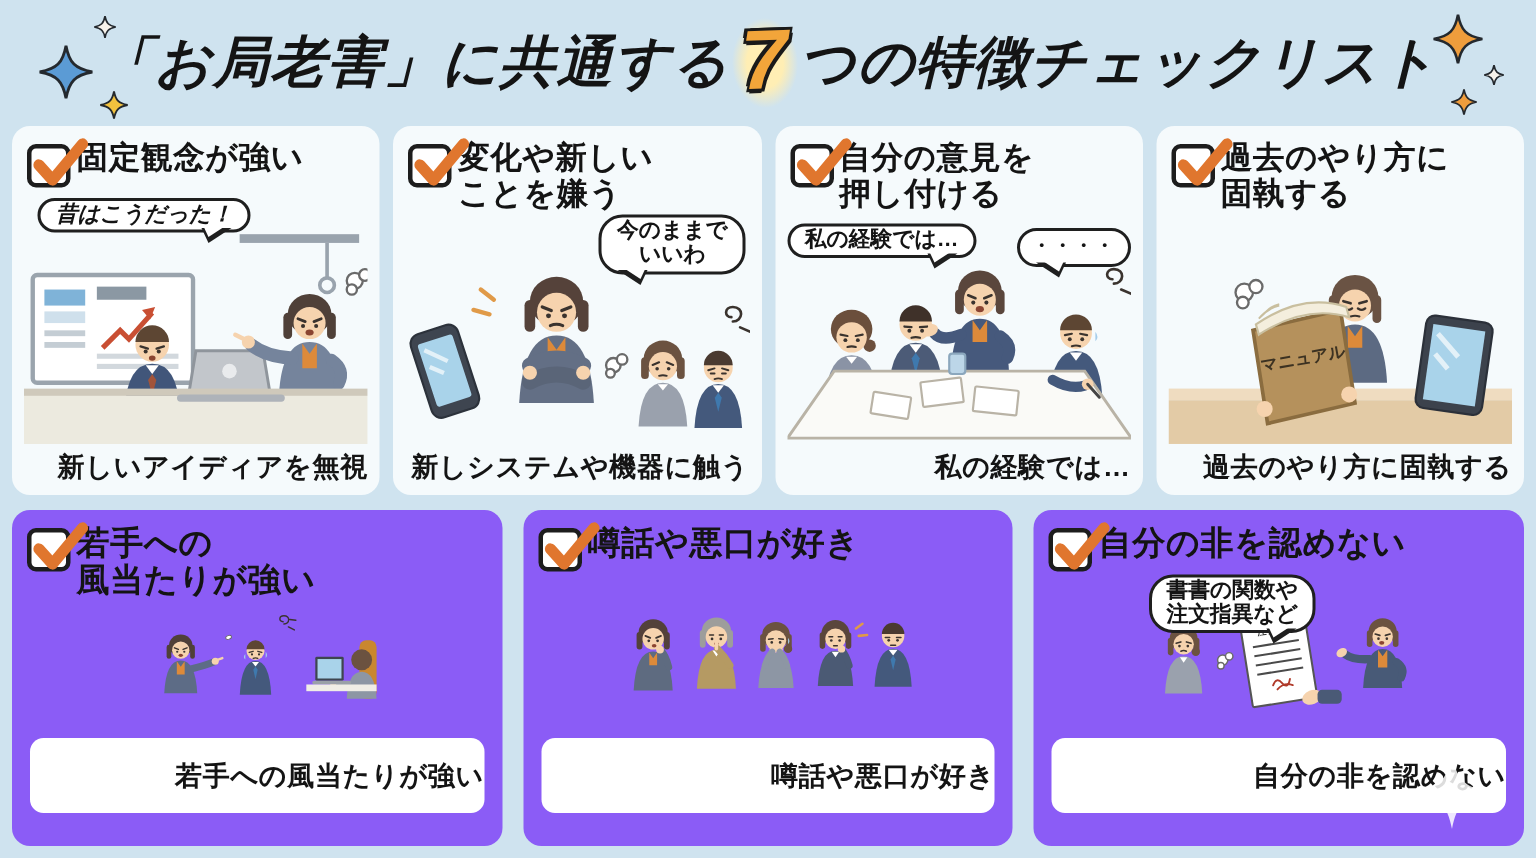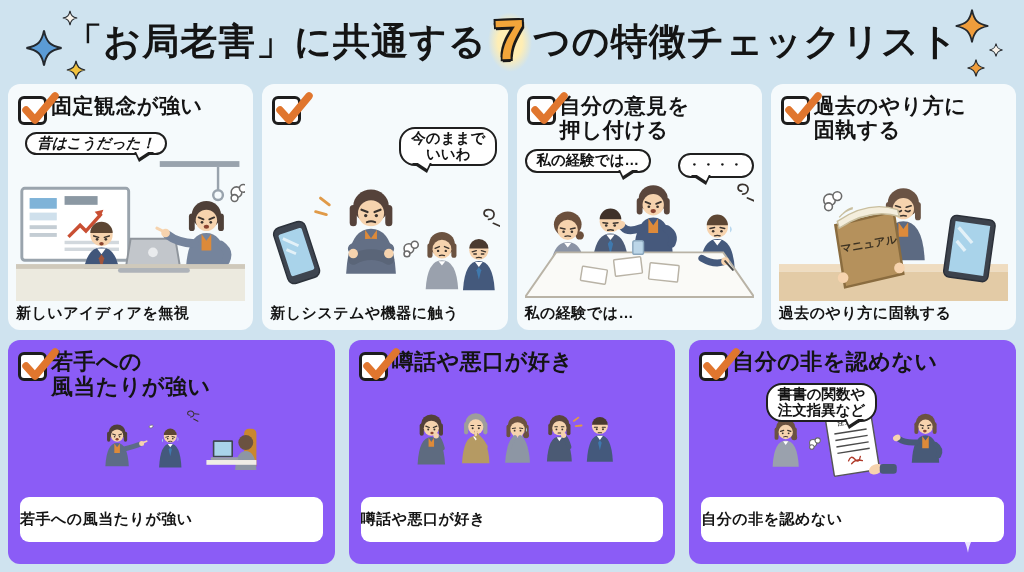--- a/index.html
+++ b/index.html
@@ -6,21 +6,21 @@
   html,body { width:1024px; height:572px; }
   body {
     background:#cfe3ef;
     font-family:"Liberation Sans","DejaVu Sans",sans-serif;
     color:#141414;
     overflow:hidden;
     position:relative;
   }
   
   .title-bar { height:84px; position:relative; display:flex; align-items:center; justify-content:center; }
-  .title-bar h1 { font-size:37px; font-weight:900; letter-spacing:1px; display:flex; align-items:center; white-space:nowrap; }
+  .title-bar h1 { font-size:37px; font-weight:900; letter-spacing:1px; display:flex; align-items:center; white-space:nowrap;font-style:italic; }
   .seven {
     display:inline-block; font-size:56px; line-height:.85; font-weight:900;
     color:#f2a53a; padding:4px 6px 8px; margin:0 1px; transform:rotate(-2deg);
     background:radial-gradient(closest-side,#ffeeb4 55%,rgba(255,238,180,0) 100%);
     text-shadow:-2px -2px 0 #1a1a1a, 2px -2px 0 #1a1a1a, -2px 2px 0 #1a1a1a, 2px 2px 0 #1a1a1a, 0 3px 0 #1a1a1a;
   }
   .sparkles { position:absolute; }
   .sparkles.left { left:14px; top:4px; }
   .sparkles.right { right:6px; top:2px; }
   .sparkle-br { position:absolute; left:938px; top:498px; }
@@ -44,21 +44,21 @@
     padding:1px 10px 2px; font-weight:900; font-size:14.5px; line-height:1.12; text-align:center; white-space:nowrap;
   }
   .bubble::before { content:""; position:absolute; width:0; height:0; border:10px solid transparent; border-top-color:#1f1f1f; }
   .bubble::after  { content:""; position:absolute; width:0; height:0; border:7px solid transparent; border-top-color:#fff; }
   .tail-br::before { bottom:-19px; right:16px; transform:skewX(-28deg); }
   .tail-br::after  { bottom:-12px; right:19px; transform:skewX(-28deg); }
   .tail-bl::before { bottom:-19px; left:16px; transform:skewX(28deg); }
   .tail-bl::after  { bottom:-12px; left:19px; transform:skewX(28deg); }
   .bubble.dots { font-size:13px; letter-spacing:1px; padding:3px 8px 4px; }
   
-  .caption { text-align:left; font-size:15px; font-weight:900; letter-spacing:.5px; padding:3px 0 1px; }
+  .caption { text-align:right; font-size:18px; font-weight:900; letter-spacing:.5px; padding:3px 0 1px; }
   .card.bottom .caption { background:#fff; border-radius:9px; margin:16px 4px; padding:13px 0; }
 </style>
 </head>
 <body>
 
 <header class="title-bar">
   <svg class="sparkles left" width="84" height="80" viewBox="0 0 84 80">
     <path transform="translate(30,44) scale(1.35)" d="M0,-13 C1.6,-4.5 4.5,-1.6 13,0 C4.5,1.6 1.6,4.5 0,13 C-1.6,4.5 -4.5,1.6 -13,0 C-4.5,-1.6 -1.6,-4.5 0,-13 Z" fill="#5b9bd5" stroke="#24292e" stroke-width="1.4"></path>
     <path transform="translate(56,14) scale(0.55)" d="M0,-13 C1.6,-4.5 4.5,-1.6 13,0 C4.5,1.6 1.6,4.5 0,13 C-1.6,4.5 -4.5,1.6 -13,0 C-4.5,-1.6 -1.6,-4.5 0,-13 Z" fill="#f7f2ea" stroke="#24292e" stroke-width="2"></path>
     <path transform="translate(62,66) scale(0.7)" d="M0,-13 C1.6,-4.5 4.5,-1.6 13,0 C4.5,1.6 1.6,4.5 0,13 C-1.6,4.5 -4.5,1.6 -13,0 C-4.5,-1.6 -1.6,-4.5 0,-13 Z" fill="#f2c23e" stroke="#24292e" stroke-width="1.8"></path>
@@ -145,20 +145,21 @@
     <div class="caption">新しいアイディアを無視</div>
   </section>
 
   <section class="card top">
     <div class="card-header">
       <span class="cb">
         <svg viewBox="0 0 40 40">
             <path d="M8,21 L17,31 L37,7" fill="none" stroke="#e0762e" stroke-width="7.5" stroke-linecap="round" stroke-linejoin="round"></path>
           </svg>
       </span>
+      <h2><span>変化や新しい</span><br><span>ことを嫌う</span></h2>
     </div>
     <div class="scene">
       <div class="bubble tail-bl" style="right:1%; top:0;"><span>今のままで</span><br><span>いいわ</span></div>
       <svg class="art" viewBox="0 0 236 150" preserveAspectRatio="xMidYMax meet">
         <g transform="translate(28,102) rotate(-18)">
           <rect x="-17" y="-32" width="34" height="60" rx="7" fill="#3e4550" stroke="#2c323b" stroke-width="1.5"></rect>
           <rect x="-12.5" y="-25" width="25" height="45" rx="2" fill="#a9d3ea"></rect>
           <path d="M-9,-20 L4,-8 M-9,-8 L-1,-1" stroke="#e3f1f8" stroke-width="3"></path>
         </g>
         <path d="M52,44 l9,7 M47,58 l11,3" stroke="#e09a48" stroke-width="3" stroke-linecap="round"></path>

